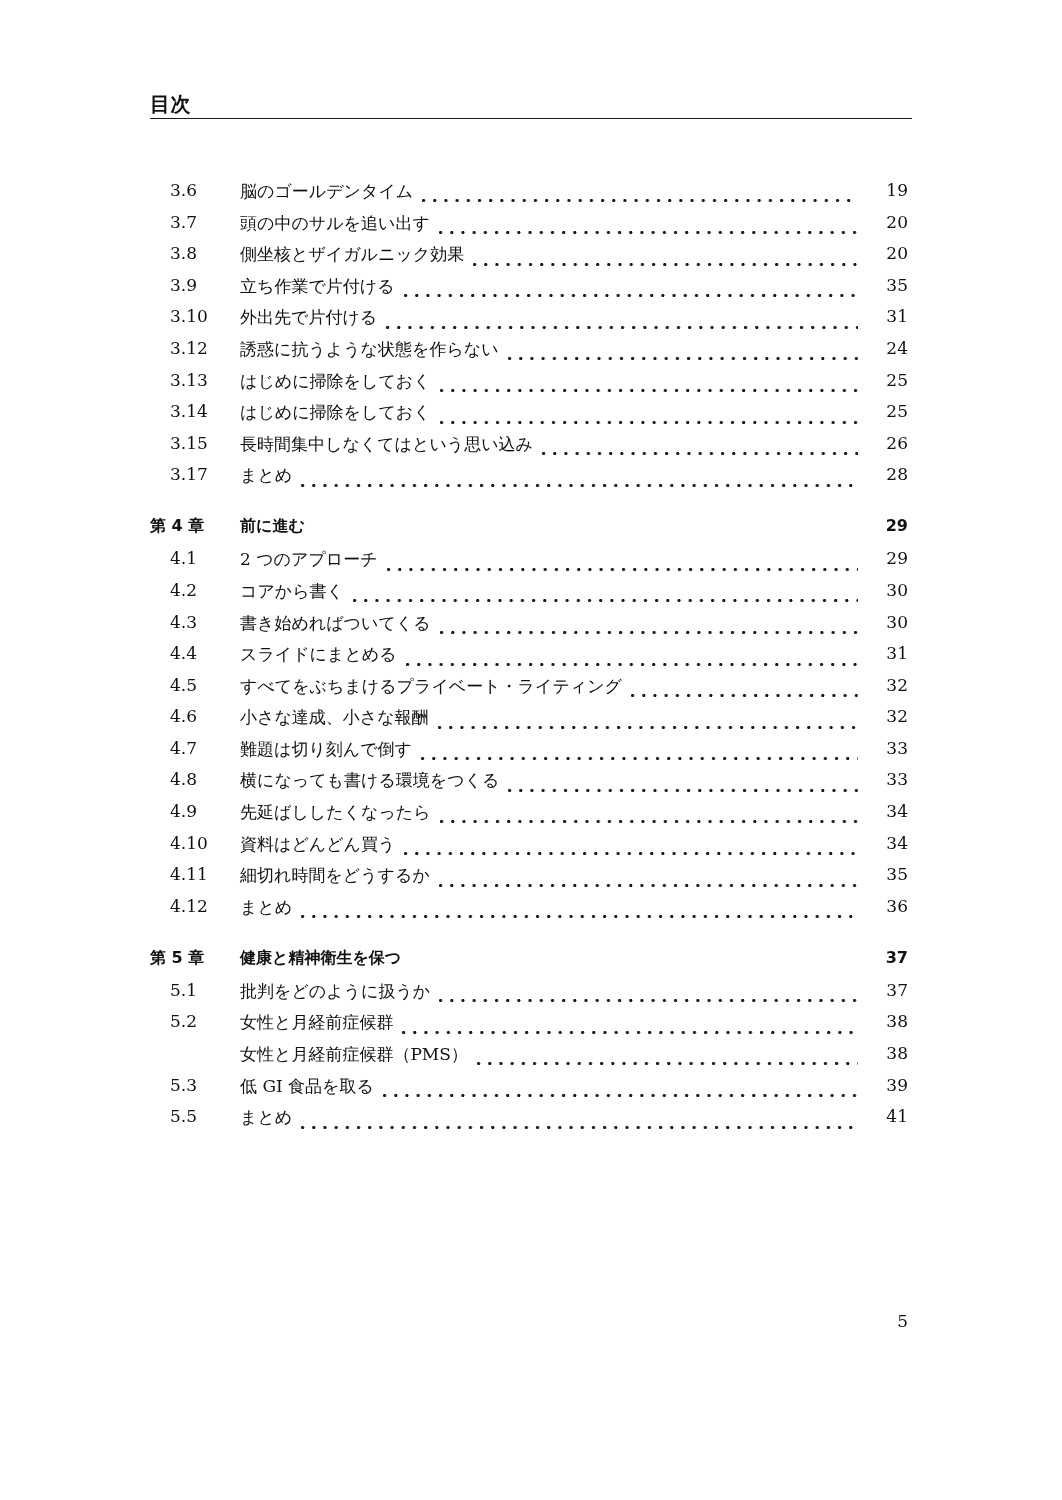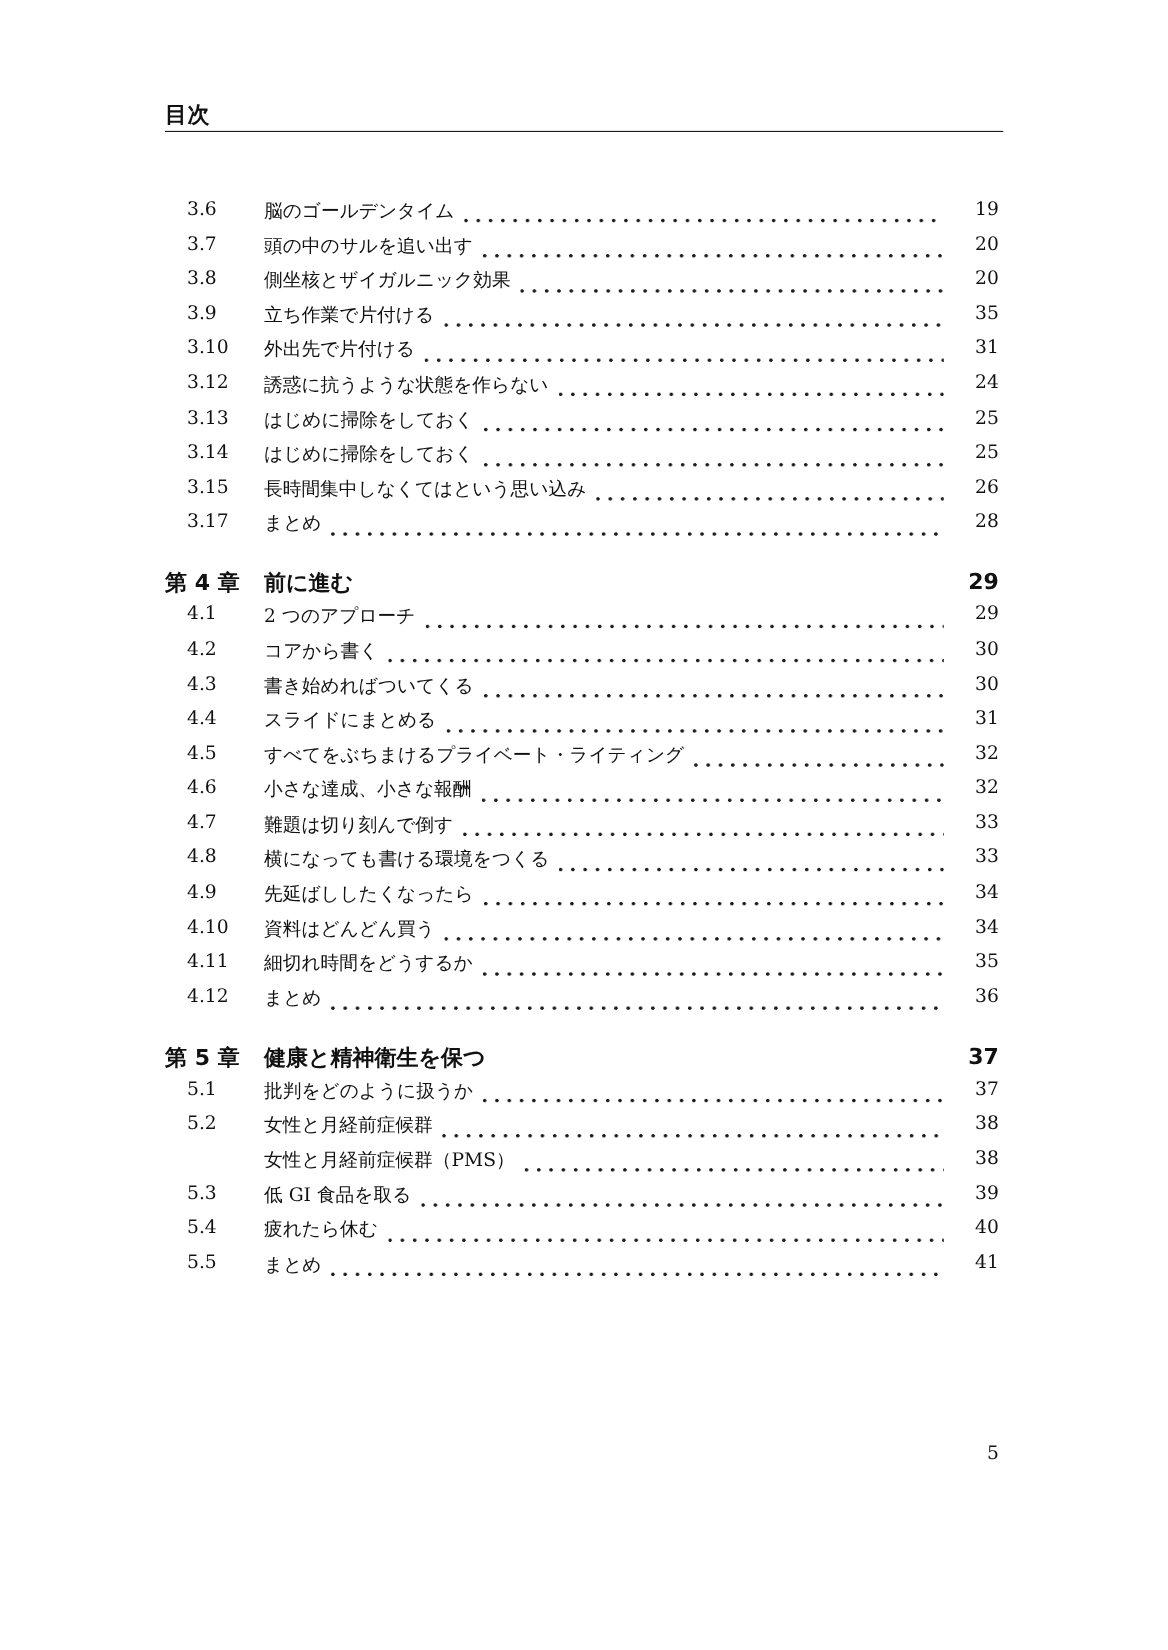--- a/index.html
+++ b/index.html
@@ -69,21 +69,21 @@
     width: 40px;
     text-align: right;
   }
   
   .toc-row.chapter {
     padding-left: 0;
     margin-top: 20.4px;
     height: 32px;
     font-family: "DejaVu Sans", "Liberation Sans", sans-serif;
     font-weight: bold;
-    font-size: 20px;
+    font-size: 16px;
   }
   .toc-row.chapter .toc-number {
     width: 90px;
   }
   .toc-row.chapter .toc-leader {
     background-image: none;
   }
   
   .footer-page-number {
     position: absolute;
@@ -267,26 +267,20 @@
     <span class="toc-leader"></span>
     <span class="toc-page">38</span>
   </div>
       <div class="toc-row entry">
     <span class="toc-number">5.3</span>
     <span class="toc-title">低 GI 食品を取る</span>
     <span class="toc-leader"></span>
     <span class="toc-page">39</span>
   </div>
       <div class="toc-row entry">
-    <span class="toc-number">5.4</span>
-    <span class="toc-title">疲れたら休む</span>
-    <span class="toc-leader"></span>
-    <span class="toc-page">40</span>
-  </div>
-      <div class="toc-row entry">
     <span class="toc-number">5.5</span>
     <span class="toc-title">まとめ</span>
     <span class="toc-leader"></span>
     <span class="toc-page">41</span>
   </div>
     </main>
 
   <div class="footer-page-number">5</div>
 
 </div>

